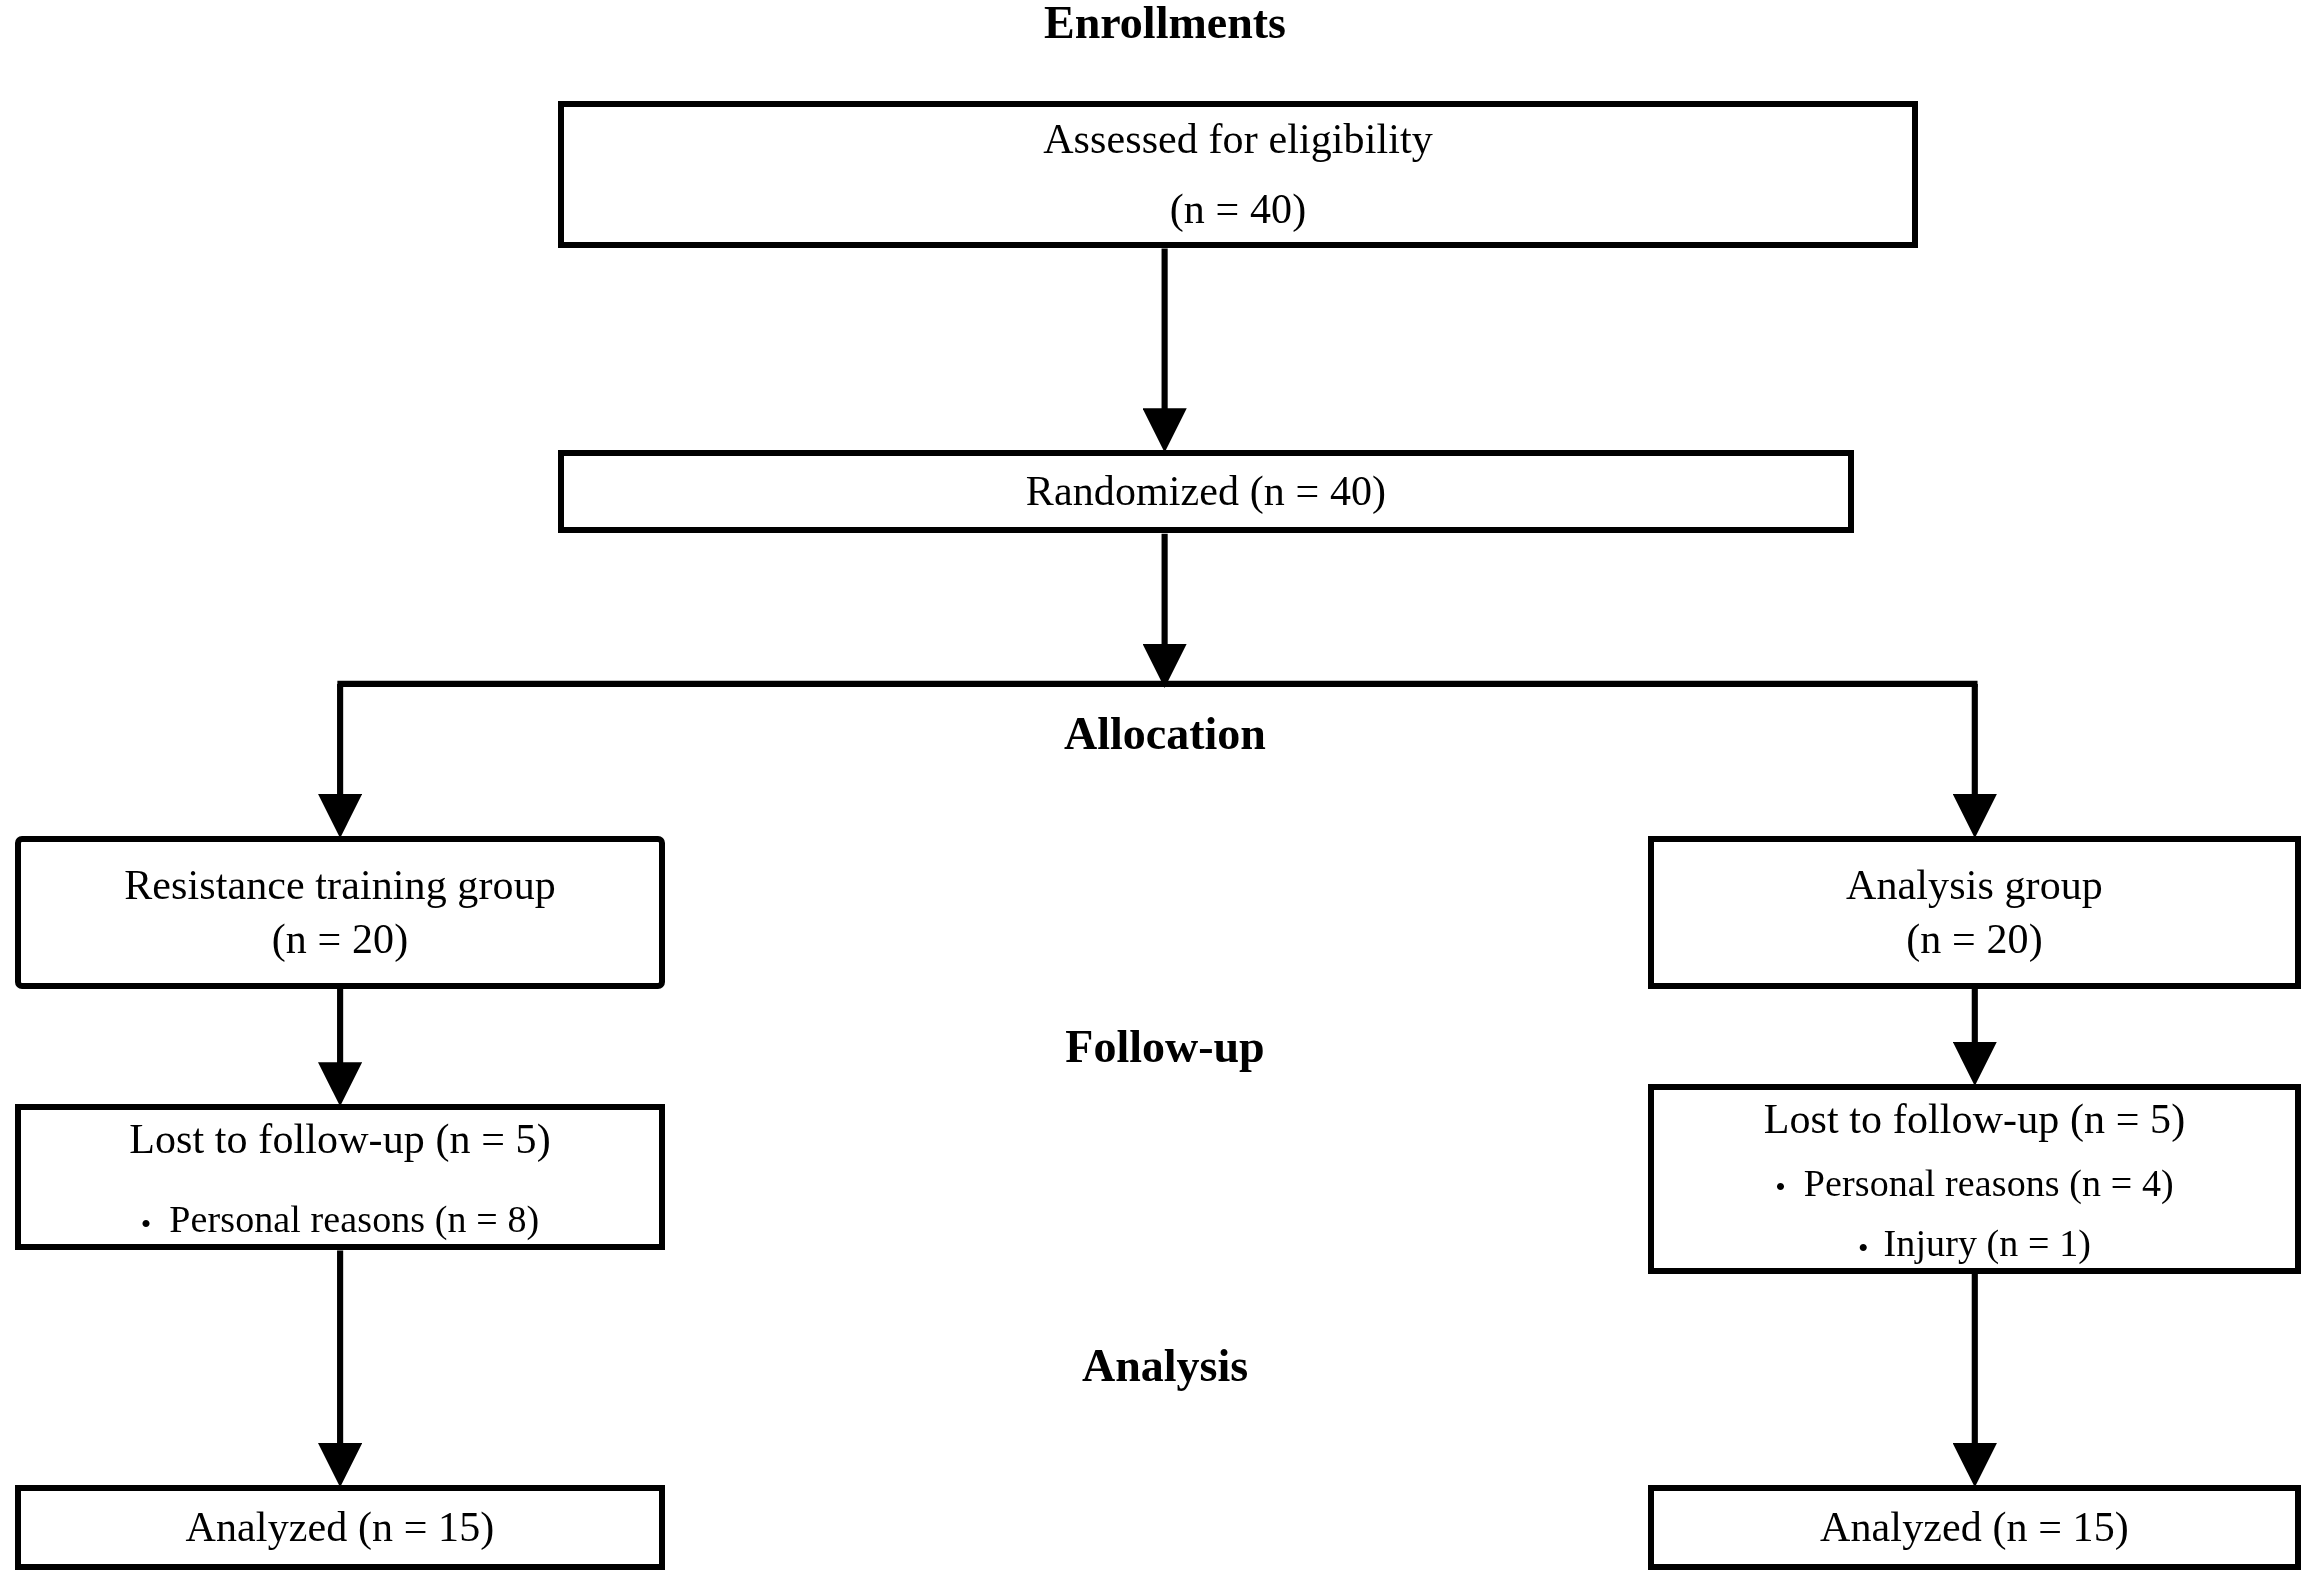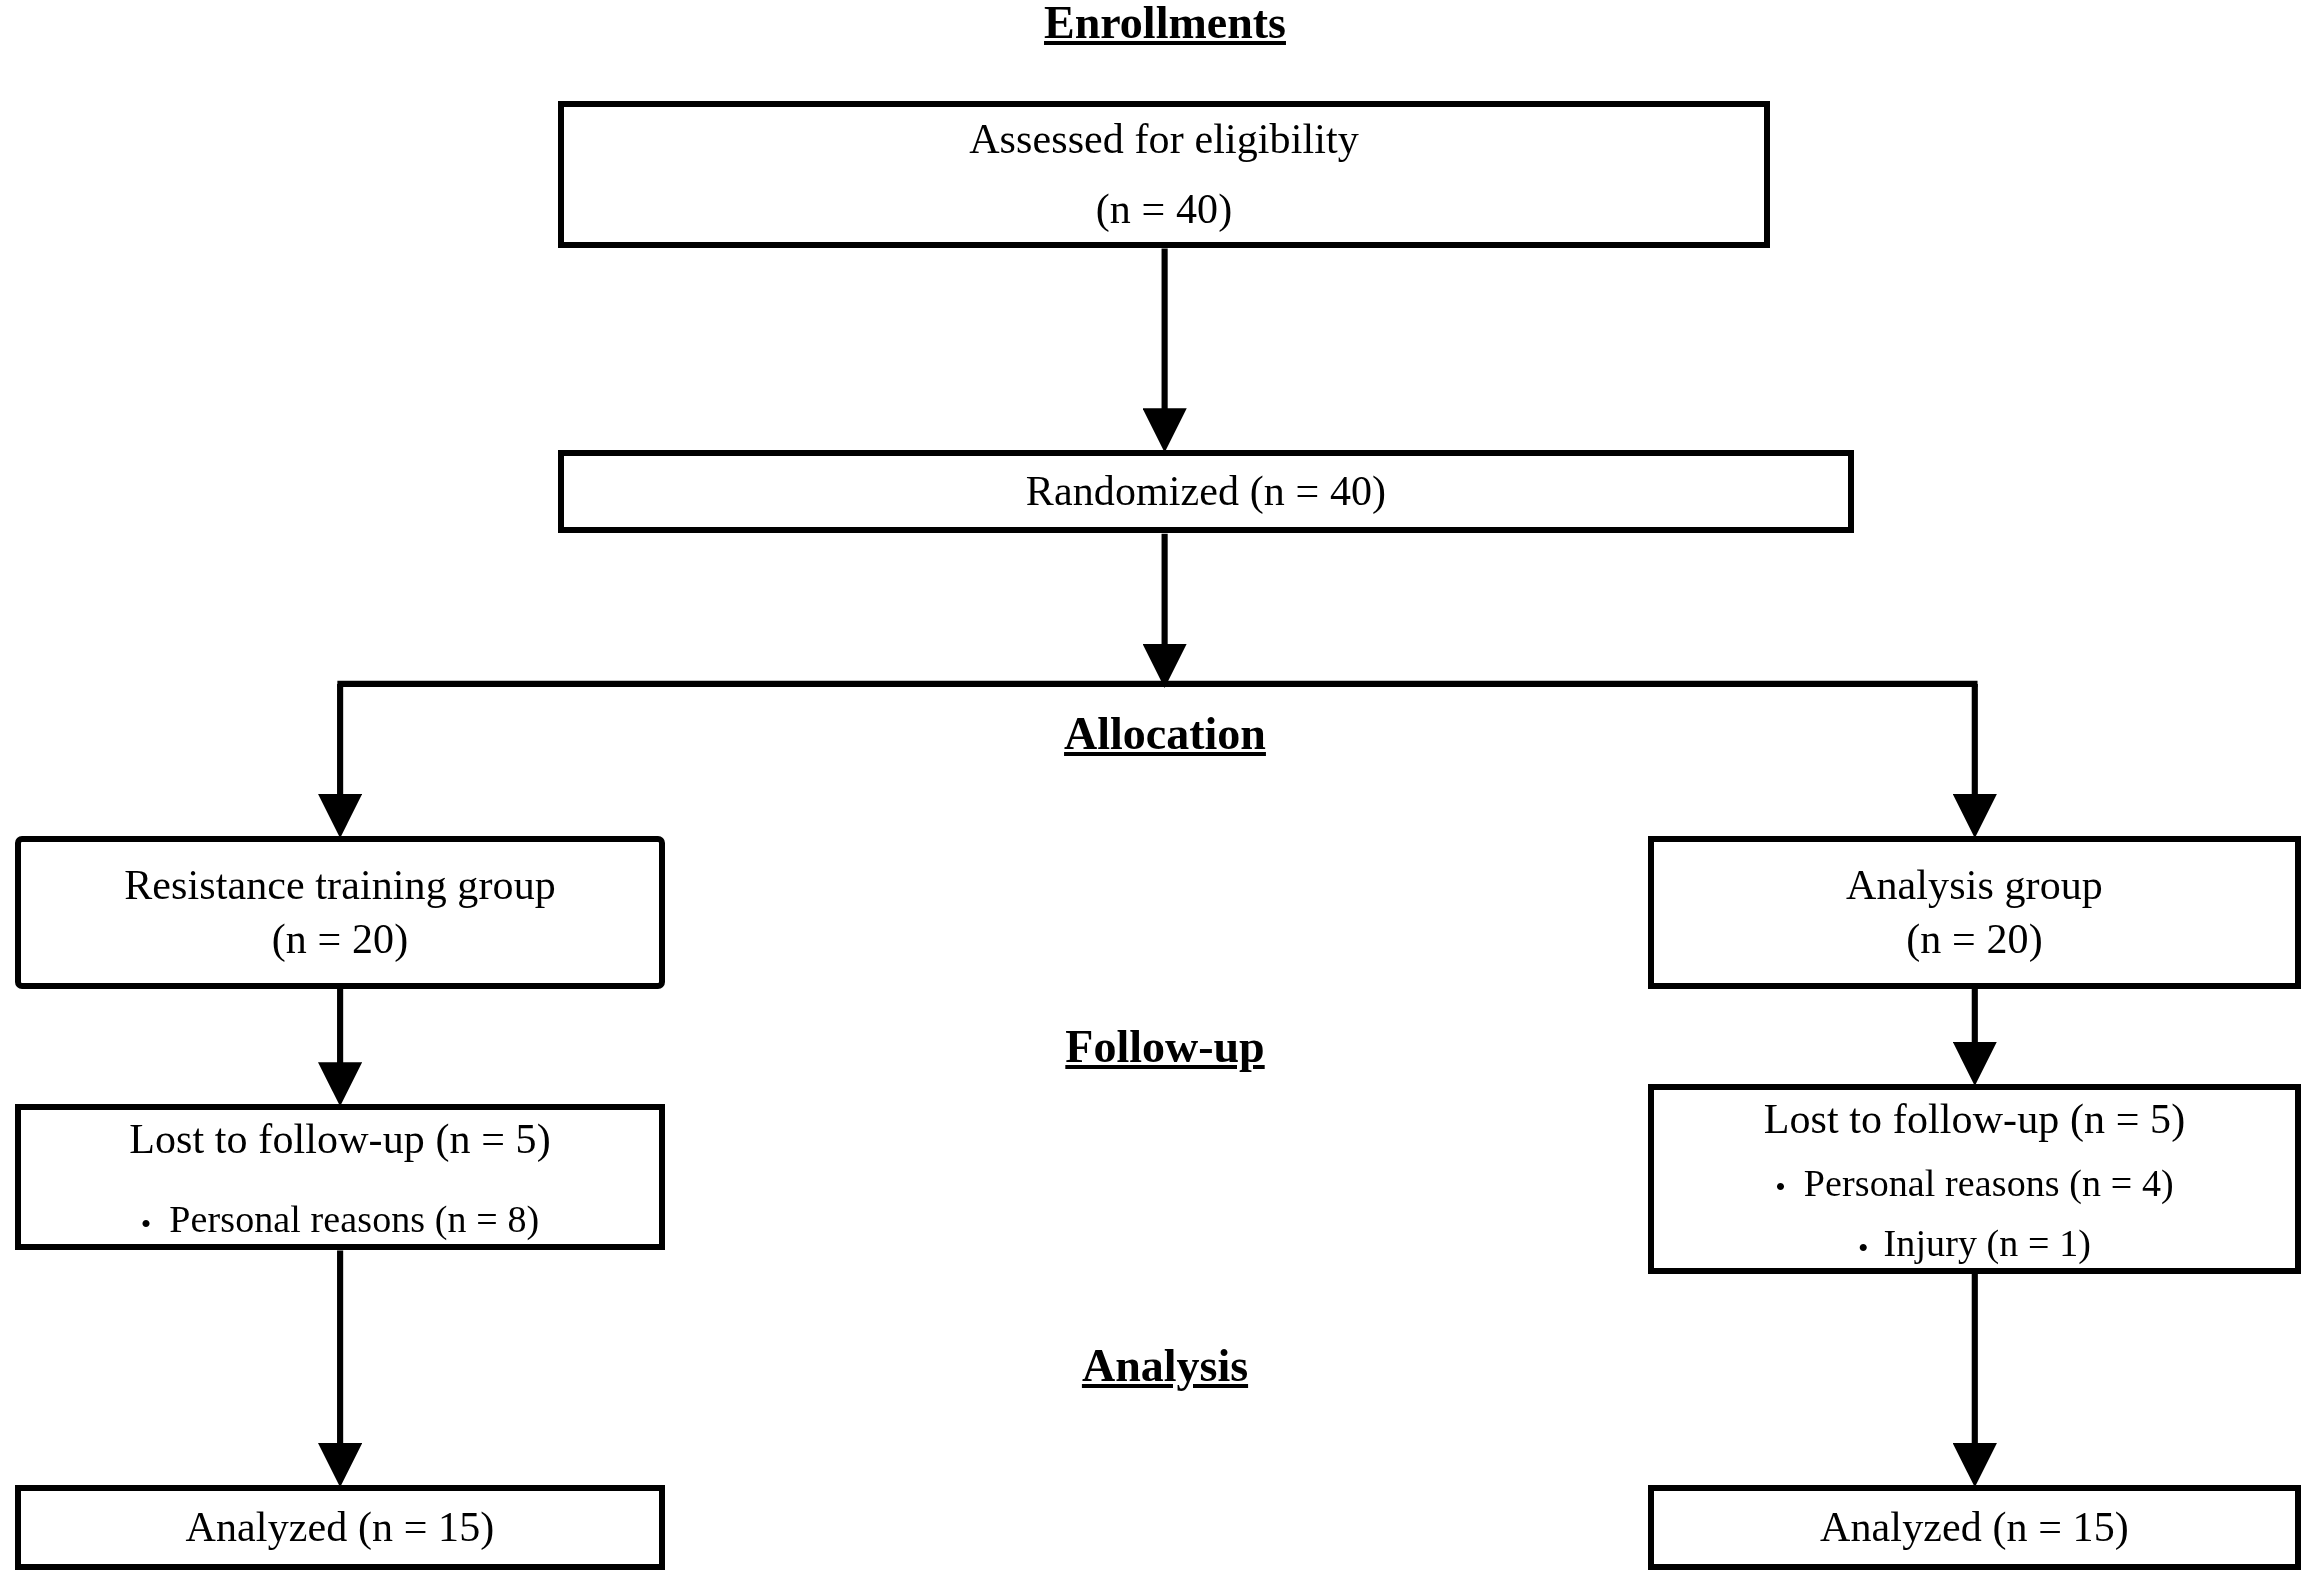--- a/index.html
+++ b/index.html
@@ -62,25 +62,24 @@
     padding-right: 15px;
   }
   .stage-label {
     position: absolute;
     text-align: center;
     font-weight: bold;
     font-size: 46px;
     line-height: 1;
     white-space: nowrap;
     z-index: 3;
-    text-decoration: underline;
   }
 
   
-  #n-assessed   { left: 558px;  top: 101px;  width: 1212px; height: 147px; gap: 16px; }
+  #n-assessed   { left: 558px;  top: 101px;  width: 1360px; height: 147px; gap: 16px; }
   #n-random     { left: 558px;  top: 450px;  width: 1296px; height: 83px; }
   #n-rt-group   { left: 15px;   top: 836px; width: 650px;  height: 153px; border-radius: 7px; }
   #n-ctl-group  { left: 1648px; top: 836px; width: 653px;  height: 153px; }
   #n-rt-lost    { left: 15px;   top: 1104px; width: 650px;  height: 146px; }
   #n-ctl-lost   { left: 1648px; top: 1084px; width: 653px;  height: 190px; }
   #n-rt-anal    { left: 15px;   top: 1485px; width: 650px;  height: 85px; }
   #n-ctl-anal   { left: 1648px; top: 1485px; width: 653px;  height: 85px; }
 
   #lbl-enrollments { left: 810px; top: 0px;    width: 710px; }
   #lbl-allocation  { left: 810px; top: 711px; width: 710px; }

